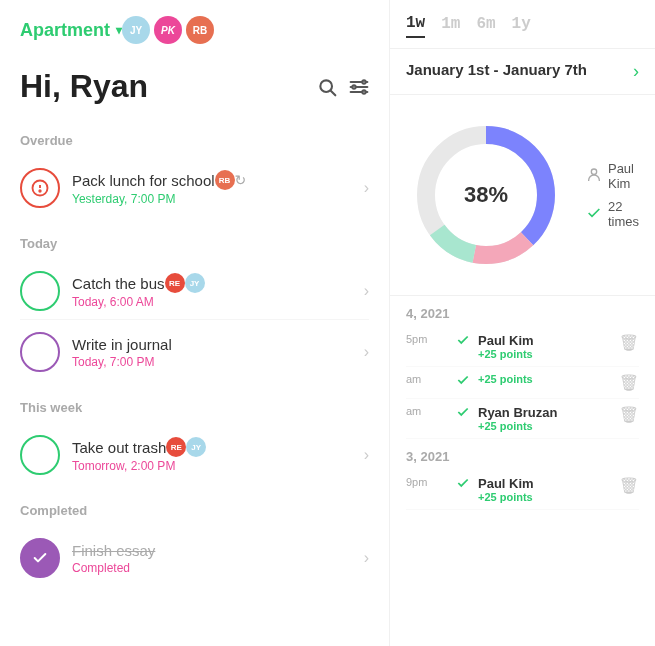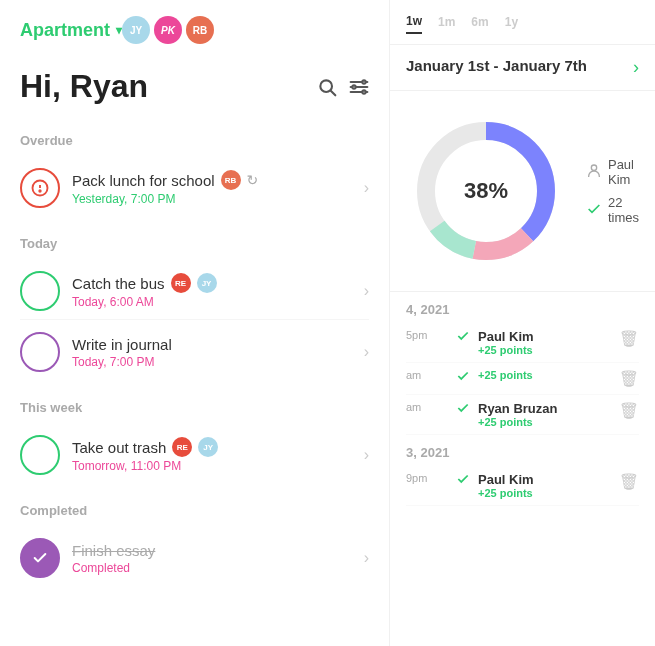--- a/index.html
+++ b/index.html
@@ -148,21 +148,21 @@
       border-color: #9b59b6;
     }
 
     .task-info {
       flex: 1;
     }
 
     .task-title-row {
       display: flex;
       align-items: center;
-      gap: 6px;
+      gap: 0;
     }
 
     .task-name {
       font-size: 15px;
       font-weight: 500;
       color: #333;
     }
 
     .task-name.completed-text {
       text-decoration: line-through;
@@ -219,25 +219,26 @@
 
     .right-top-nav {
       display: flex;
       align-items: center;
       padding: 10px 16px;
       border-bottom: 1px solid #f0f0f0;
       gap: 16px;
     }
 
     .time-tab {
-      font-size: 12px;
+      font-size: 16px;
       font-weight: 600;
       color: #ccc;
       cursor: pointer;
       padding: 4px 0;
+      font-family: Liberation Mono, monospace;
     }
 
     .time-tab.active {
       color: #333;
       border-bottom: 2px solid #333;
     }
 
     .date-range-row {
       display: flex;
       justify-content: space-between;
@@ -453,21 +454,21 @@
   <div class="section-group">
     <div class="section-label">This week</div>
     <div class="task-item">
       <div class="task-circle week-green"></div>
       <div class="task-info">
         <div class="task-title-row">
           <span class="task-name">Take out trash</span>
           <div class="task-avatar-small" style="background:#e74c3c;">RE</div>
           <div class="task-avatar-small" style="background:#a8d8ea;">JY</div>
         </div>
-        <div class="task-time">Tomorrow, 11:00 PM</div>
+        <div class="task-time">Tomorrow, 2:00 PM</div>
       </div>
       <span class="chevron-right">›</span>
     </div>
   </div>
 
   <div class="section-group">
     <div class="section-label">Completed</div>
     <div class="task-item">
       <div class="task-circle completed">
         <svg width="16" height="16" viewBox="0 0 24 24" fill="none" stroke="#fff" stroke-width="3" stroke-linecap="round" stroke-linejoin="round">

